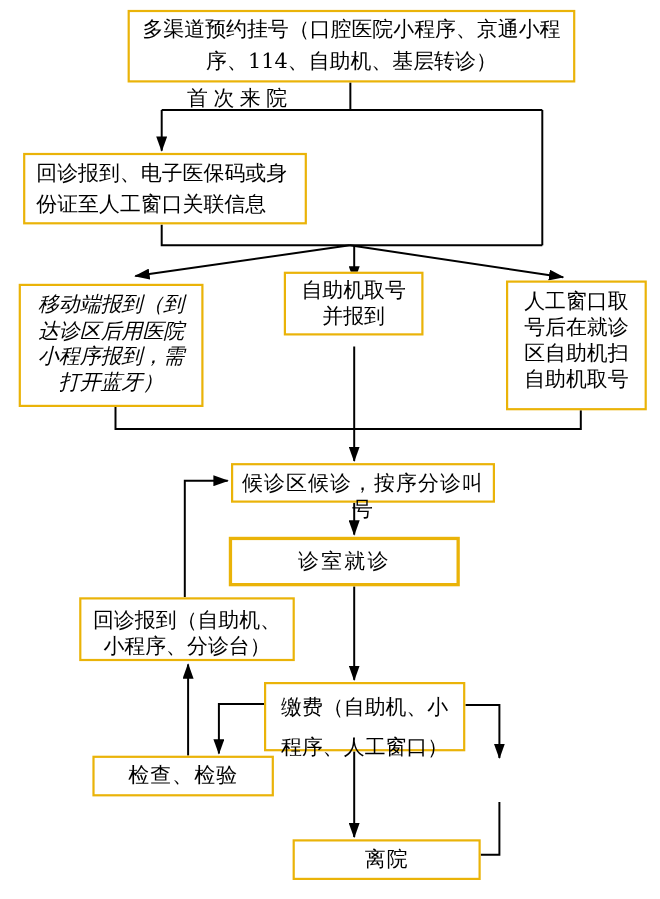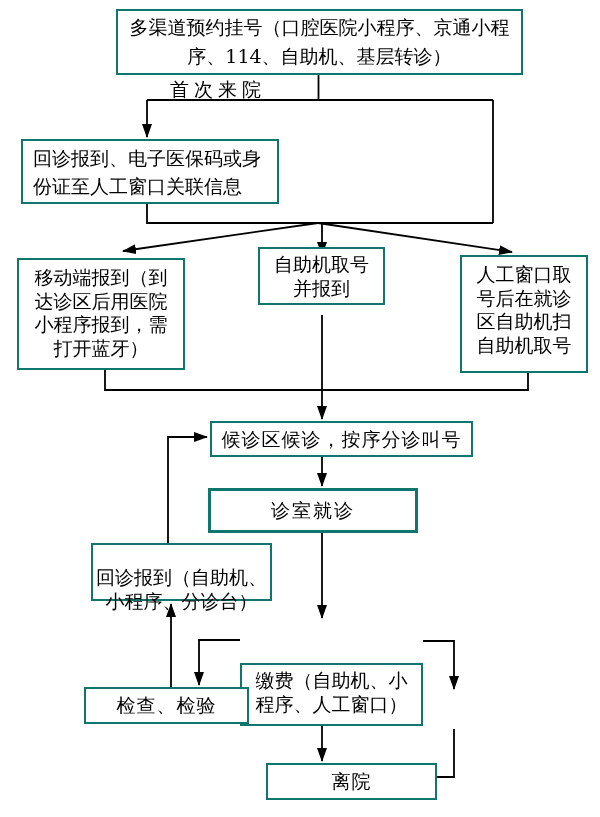--- a/index.html
+++ b/index.html
@@ -25,41 +25,41 @@
     height: 817px;
   }
   .edge {
     fill: none;
     stroke: #000000;
     stroke-width: 1.8px;
   }
   .node {
     position: absolute;
     box-sizing: border-box;
-    border: 2px solid #0f766e;
+    border: 2px solid #eab308;
     background: #ffffff;
     text-align: center;
     white-space: pre-line;
     line-height: 24px;
   }
   .branch-label {
     position: absolute;
     letter-spacing: 5px;
     line-height: 22px;
     white-space: nowrap;
   }
   #n-appointment { left: 116px; top: 9px;  width: 407px; height: 66px; line-height: 29px; padding-top: 2px; }
   #n-linkinfo    { left: 21px;  top: 139px; width: 258px; height: 65px; line-height: 28px; padding: 3px 4px 0 10px; text-align: left; }
-  #n-mobile      { left: 17px;  top: 258px; width: 168px; height: 112px; line-height: 23.5px; padding-top: 6px; }
+  #n-mobile      { left: 17px;  top: 258px; width: 168px; height: 112px; line-height: 23.5px; padding-top: 6px; font-style: italic; }
   #n-kiosk       { left: 258px; top: 247px; width: 127px; height: 58px; line-height: 24px; padding-top: 3px; }
   #n-window      { left: 460px; top: 255px; width: 128px; height: 118px; line-height: 23.5px; padding-top: 6px; }
-  #n-waiting     { left: 210px; top: 421px; width: 263px; height: 36px; padding-top: 4px; letter-spacing: 1px; }
+  #n-waiting     { left: 210px; top: 421px; width: 240px; height: 36px; padding-top: 4px; letter-spacing: 1px; }
   #n-consult     { left: 208px; top: 488px; width: 210px; height: 45px; border-width: 3px; padding-top: 7px; letter-spacing: 2px; }
-  #n-return      { left: 72px;  top: 543px; width: 181px; height: 58px; padding-top: 20px; margin-left: 19px; }
-  #n-payment     { left: 240px; top: 620px; width: 183px; height: 63px; line-height: 24px; padding-top: 3px; margin-top: 43px; }
+  #n-return      { left: 72px;  top: 543px; width: 196px; height: 58px; padding-top: 7px; }
+  #n-payment     { left: 240px; top: 620px; width: 183px; height: 63px; line-height: 36px; padding-top: 3px; }
   #n-exam        { left: 84px;  top: 687px; width: 165px; height: 37px; padding-top: 4px; letter-spacing: 1px; }
   #n-pharmacy    { left: 392px; top: 691px; width: 111px; height: 38px; padding-top: 5px; letter-spacing: 1px; }
   #n-leave       { left: 238px; top: 763px; width: 171px; height: 37px; padding-top: 4px; letter-spacing: 1px; margin-left: 28px; }
   #lbl-first     { left: 170px; top: 78px; }
   #lbl-notfirst  { left: 370px; top: 80px; }
 </style>
 </head>
 <body>
 
 <div class="canvas">

